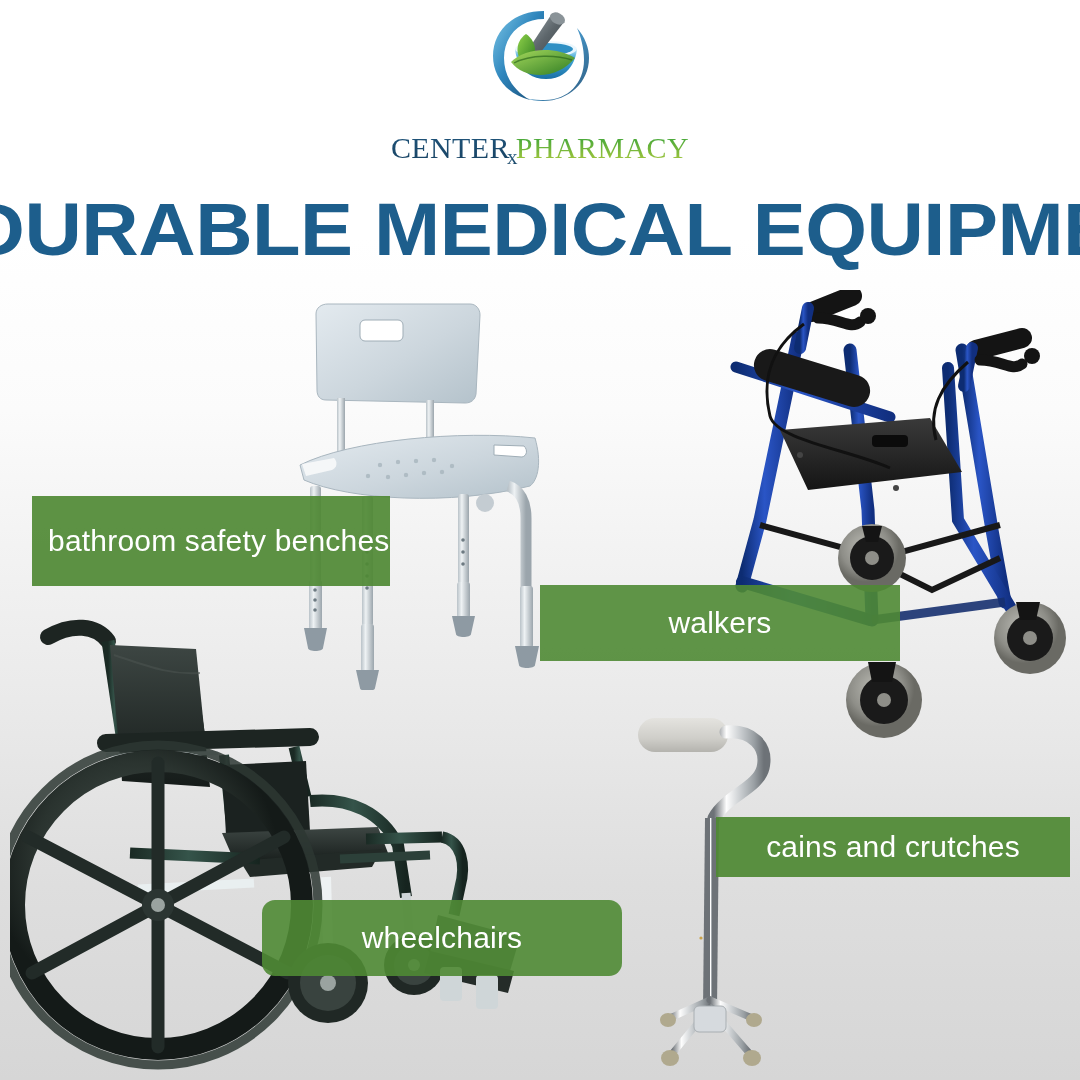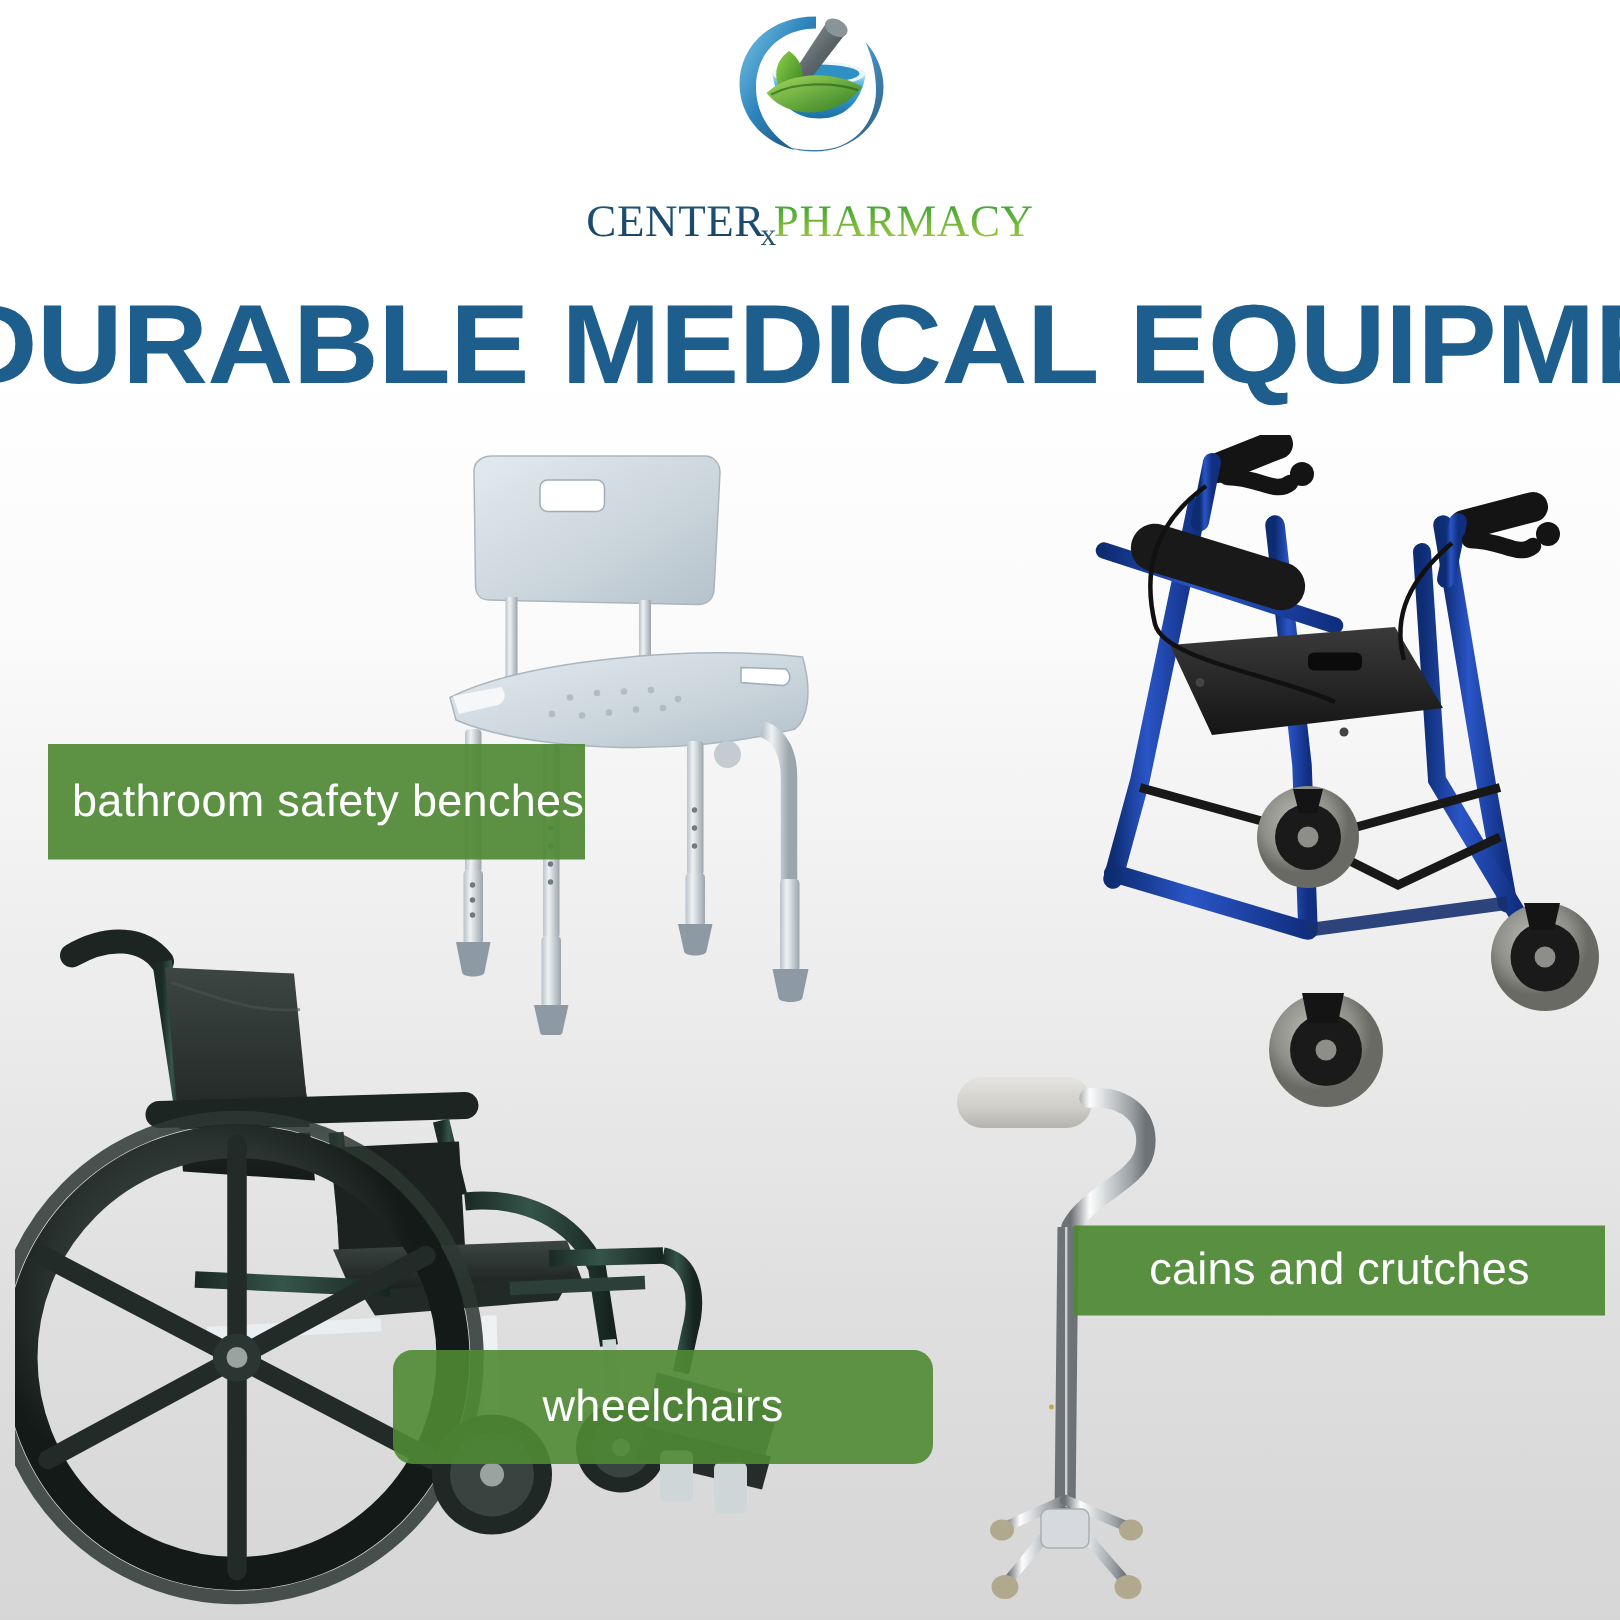--- a/index.html
+++ b/index.html
@@ -132,21 +132,21 @@
     font-size: 30px;
     font-weight: 400;
     letter-spacing: 0.2px;
     font-family: "Liberation Sans", sans-serif;
     box-sizing: border-box;
   }
   .cat-label .cat-text { width: 100%; }
 
   .label-bathroom {
     left: 32px; top: 496px;
-    width: 358px; height: 77px;
+    width: 358px; height: 90px;
     background: rgba(79,137,52,0.92);
     padding-left: 16px;
     justify-content: flex-start;
   }
   .label-walkers {
     left: 540px; top: 585px;
     width: 360px; height: 76px;
     background: rgba(79,137,52,0.90);
     justify-content: center;
   }
@@ -487,20 +487,23 @@
         <rect x="430" y="352" width="22" height="34" rx="4" fill="#cfd6d8"></rect>
         <rect x="466" y="360" width="22" height="34" rx="4" fill="#cfd6d8"></rect>
       </svg>
     </div>
   </div>
 
   <div class="cat-label label-bathroom">
     <span class="cat-text">bathroom safety benches</span>
   </div>
 
+  <div class="cat-label label-walkers">
+    <span class="cat-text">walkers</span>
+  </div>
 
   <div class="cat-label label-cains">
     <span class="cat-text">cains and crutches</span>
   </div>
 
   <div class="cat-label label-wheelchairs">
     <span class="cat-text">wheelchairs</span>
   </div>
 
 </div>

